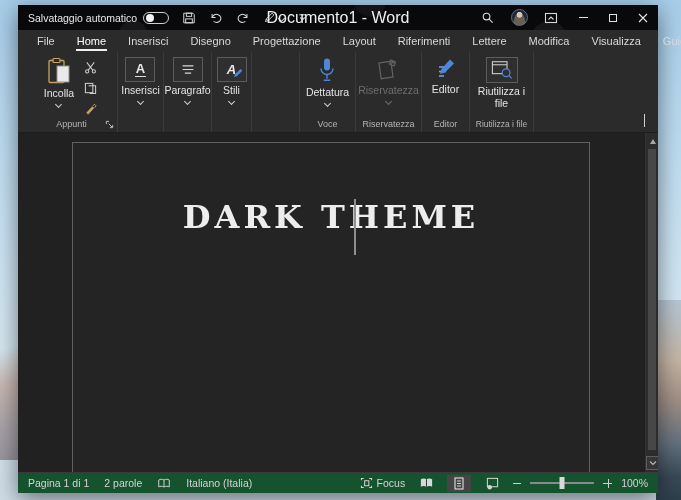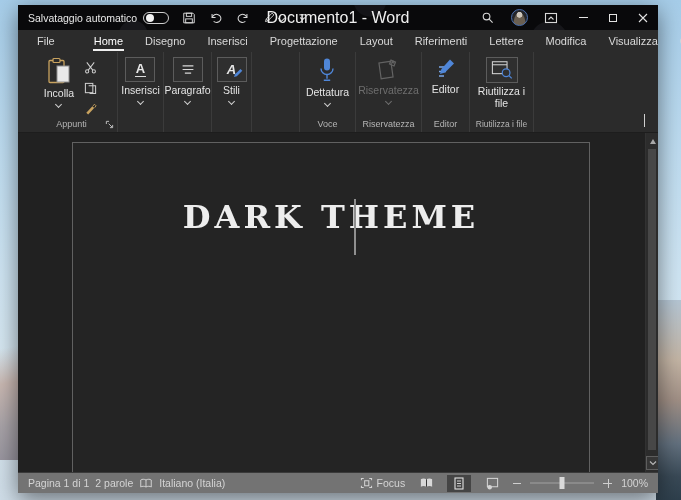--- a/index.html
+++ b/index.html
@@ -42,21 +42,21 @@
                 radial-gradient(ellipse at 50% 95%, #6a5f51 0 5.5px, transparent 6.5px), #23252a; }
   .ribbonopts { width:34px; }
   .cap { width:30px; }
   .cap-min .bar { width:9px; border-top:1px solid #e3e3e3; }
   .cap-max .box { width:8px; height:8px; border:1px solid #e3e3e3; }
 
   
   .tabrow { height:22px; flex:0 0 22px; display:flex; align-items:stretch; background:#2b2b2b; padding-left:8px; }
   .tab { display:flex; align-items:center; padding:0 10px; color:#d9d9d9; font-size:11px; cursor:default; }
   .tab span { padding:3px 1px 2px; border-bottom:2px solid transparent; }
-  .tab.active span { color:#ffffff; border-bottom-color:#f0f0f0;margin-left:17px; }
+  .tab.active span { color:#ffffff; border-bottom-color:#f0f0f0; }
 
   
   .ribbon { height:81px; flex:0 0 81px; display:flex; background:#2b2b2b; position:relative;
     border-bottom:1px solid #1d1d1d; padding-left:8px; }
   .rgroup { border-right:1px solid #3b3b3b; display:flex; flex-direction:column; }
   .rg-content { flex:1; display:flex; justify-content:center; align-items:flex-start; padding-top:5px; gap:7px; }
   .rg-footer { height:15px; display:flex; align-items:center; justify-content:center;
     font-size:9px; color:#b5b5b5; position:relative; padding-bottom:2px; }
   .bigbtn { display:flex; flex-direction:column; align-items:center; gap:2px;
     color:#e4e4e4; font-size:10.5px; cursor:default; }
@@ -87,22 +87,22 @@
   .caret { position:absolute; left:281px; top:56px; width:2px; height:56px; background:#8f8f8f; }
 
   .vscroll { position:absolute; right:0; top:0; bottom:0; width:13px; background:#2c2c2c; border-left:1px solid #323232; }
   .vs-up { position:absolute; top:3px; left:0; width:13px; height:10px; display:flex; align-items:center; justify-content:center; }
   .vs-up .tri { width:0; height:0; border-left:3.5px solid transparent; border-right:3.5px solid transparent; border-bottom:5px solid #a8a8a8; }
   .vs-thumb { position:absolute; top:16px; bottom:22px; left:2px; right:2px; background:#474747; }
   .vs-bottom { position:absolute; bottom:2px; left:0; width:13px; height:14px; border:1px solid #5e5e5e;
     background:#363636; display:flex; align-items:center; justify-content:center; }
 
   
-  .statusbar { height:21px; flex:0 0 21px; display:flex; align-items:center; gap:6px;
-    background:#737373; border-top:1px solid #3a3a3a; padding:0 10px; font-size:10.5px; color:#d4d4d4; }
+  .statusbar { height:21px; flex:0 0 21px; display:flex; align-items:center; gap:15px;
+    background:#14532d; border-top:1px solid #3a3a3a; padding:0 10px; font-size:10.5px; color:#d4d4d4; }
   .sb-item { display:flex; align-items:center; gap:5px; white-space:nowrap; }
   .sb-right { margin-left:auto; display:flex; align-items:center; gap:9px; }
   .viewbtn { width:24px; height:17px; display:flex; align-items:center; justify-content:center; }
   .viewbtn.active { background:#454545; }
   .zminus { width:8px; border-top:1.6px solid #cfcfcf; }
   .ztrack { position:relative; width:64px; height:2px; background:#8a8a8a; }
   .zthumb { position:absolute; left:50%; top:50%; transform:translate(-50%,-50%); width:5px; height:12px; background:#d9d9d9; }
   .zplus { position:relative; width:9px; height:9px; }
   .zplus::before { content:""; position:absolute; left:0; right:0; top:50%; border-top:1.6px solid #cfcfcf; }
   .zplus::after { content:""; position:absolute; top:0; bottom:0; left:50%; border-left:1.6px solid #cfcfcf; }
@@ -193,24 +193,24 @@
     </div>
 
     <div class="tabrow">
       <div class="tab">
           <span>File</span>
         </div>
       <div class="tab active">
           <span>Home</span>
         </div>
       <div class="tab">
+          <span>Inserisci</span>
+        </div>
+      <div class="tab">
           <span>Disegno</span>
-        </div>
-      <div class="tab">
-          <span>Inserisci</span>
         </div>
       <div class="tab">
           <span>Progettazione</span>
         </div>
       <div class="tab">
           <span>Layout</span>
         </div>
       <div class="tab">
           <span>Riferimenti</span>
         </div>

